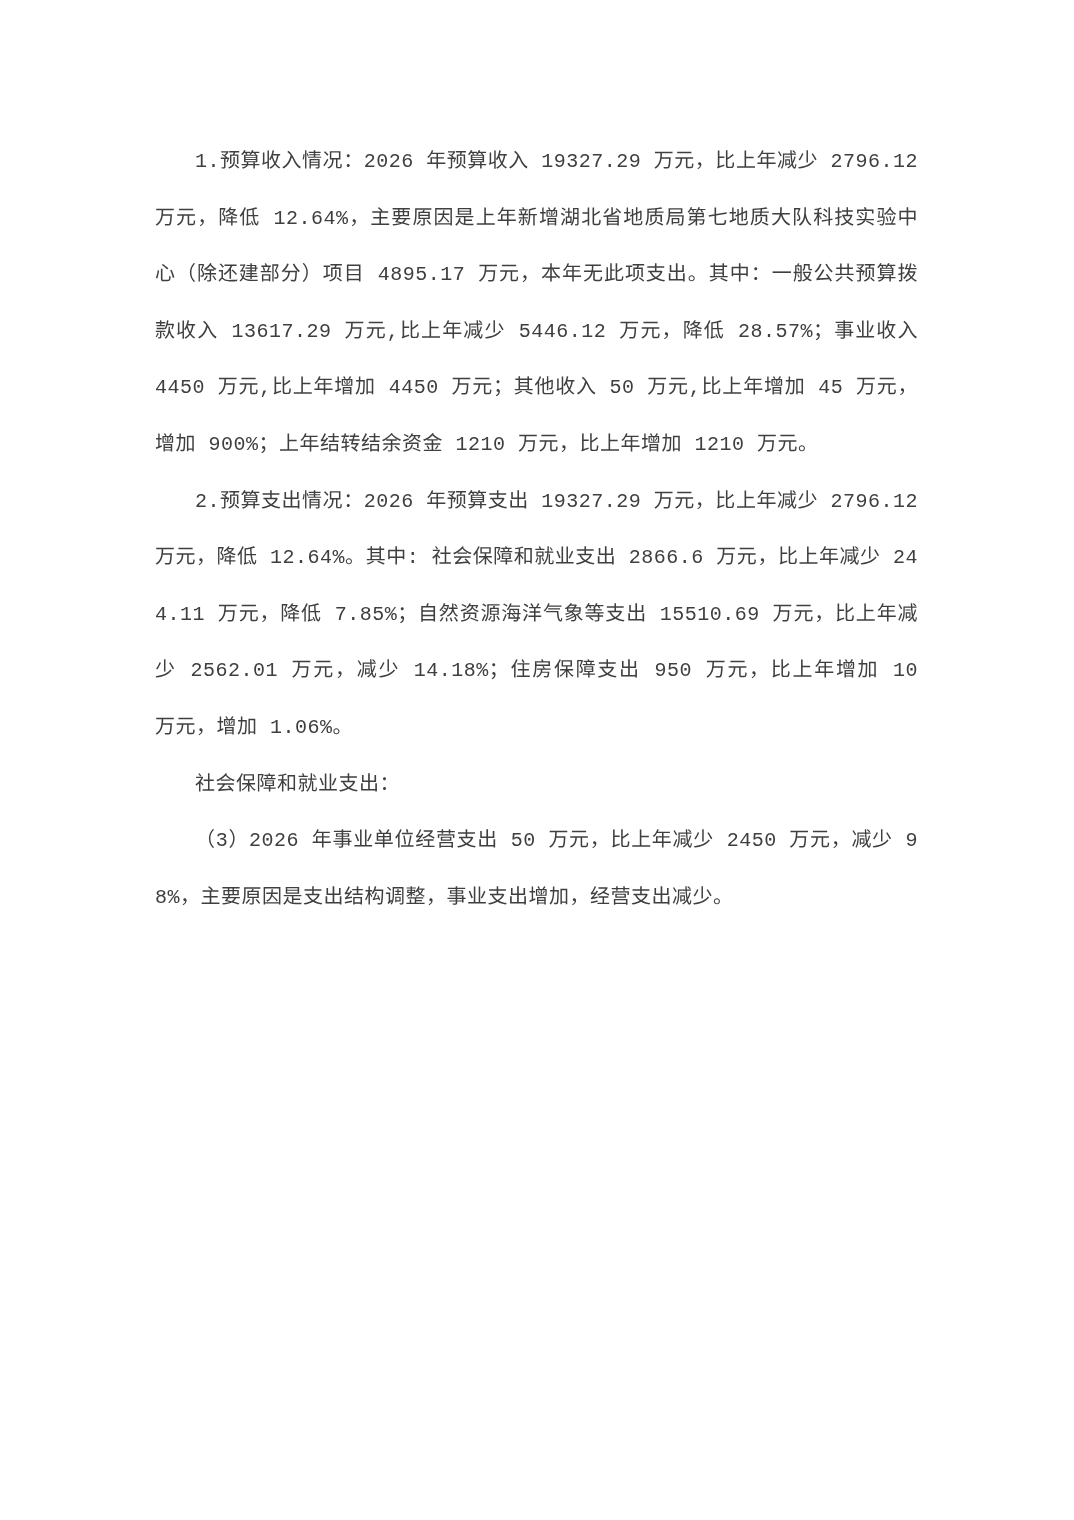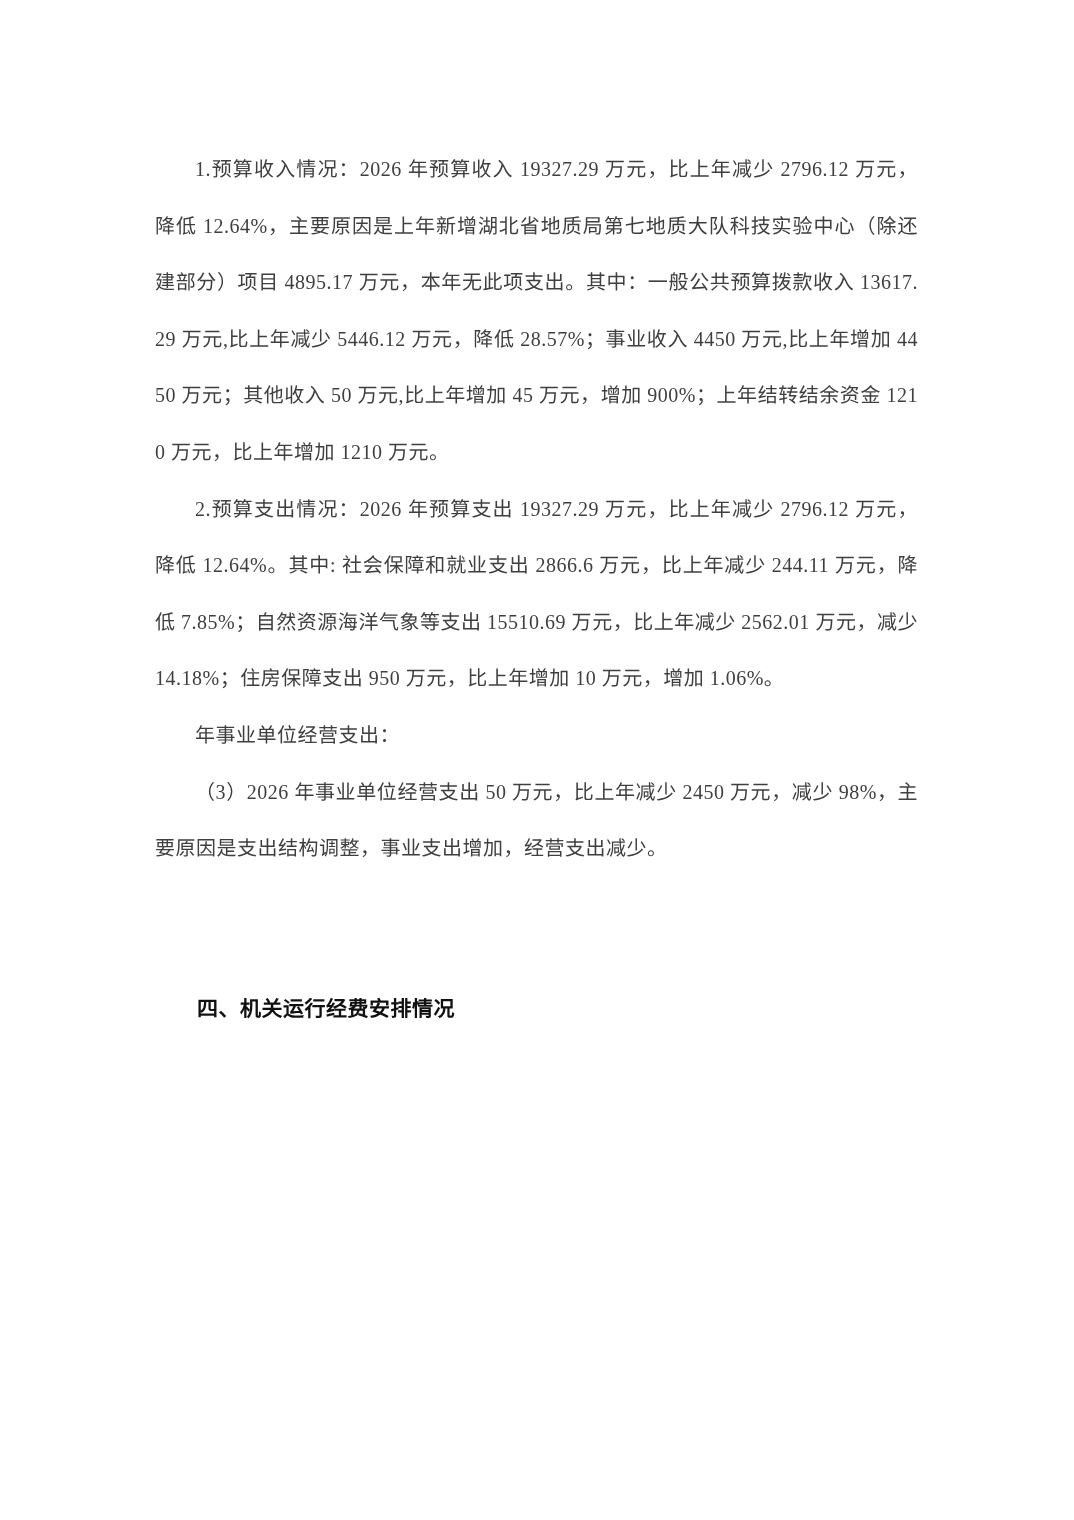--- a/index.html
+++ b/index.html
@@ -4,24 +4,24 @@
 <style>
   html, body {
     margin: 0;
     padding: 0;
     background: #ffffff;
   }
   .page {
     position: relative;
     width: 1074px;
     height: 1468px;
-    margin: 11px auto;
+    margin: 4px auto;
     background: var(--page-bg, #ffffff);
     overflow: hidden;
-    font-family: Liberation Serif, serif;
+    font-family: Liberation Mono, monospace;
   }
   .content {
     position: absolute;
     top: 130px;
     left: 155px;
     width: 763px;
   }
   .body-para {
     margin: 0;
     font-size: 20px;
@@ -43,17 +43,16 @@
     letter-spacing: 0.5px;
   }
 </style>
 </head>
 <body>
 
 <div class="page">
   <div class="content">
     <p class="body-para">1.预算收入情况：2026 年预算收入 19327.29 万元，比上年减少 2796.12 万元，降低 12.64%，主要原因是上年新增湖北省地质局第七地质大队科技实验中心（除还建部分）项目 4895.17 万元，本年无此项支出。其中：一般公共预算拨款收入 13617.29 万元,比上年减少 5446.12 万元，降低 28.57%；事业收入 4450 万元,比上年增加 4450 万元；其他收入 50 万元,比上年增加 45 万元，增加 900%；上年结转结余资金 1210 万元，比上年增加 1210 万元。</p>
     <p class="body-para">2.预算支出情况：2026 年预算支出 19327.29 万元，比上年减少 2796.12 万元，降低 12.64%。其中: 社会保障和就业支出 2866.6 万元，比上年减少 244.11 万元，降低 7.85%；自然资源海洋气象等支出 15510.69 万元，比上年减少 2562.01 万元，减少 14.18%；住房保障支出 950 万元，比上年增加 10 万元，增加 1.06%。</p>
-    <p class="body-para">年事业单位经营支出：</p>
+    <p class="body-para">社会保障和就业支出：</p>
     <p class="body-para">（3）2026 年事业单位经营支出 50 万元，比上年减少 2450 万元，减少 98%，主要原因是支出结构调整，事业支出增加，经营支出减少。</p>
-    <h2 class="section-heading">四、机关运行经费安排情况</h2>
   </div>
 </div>
 
 </body></html>

